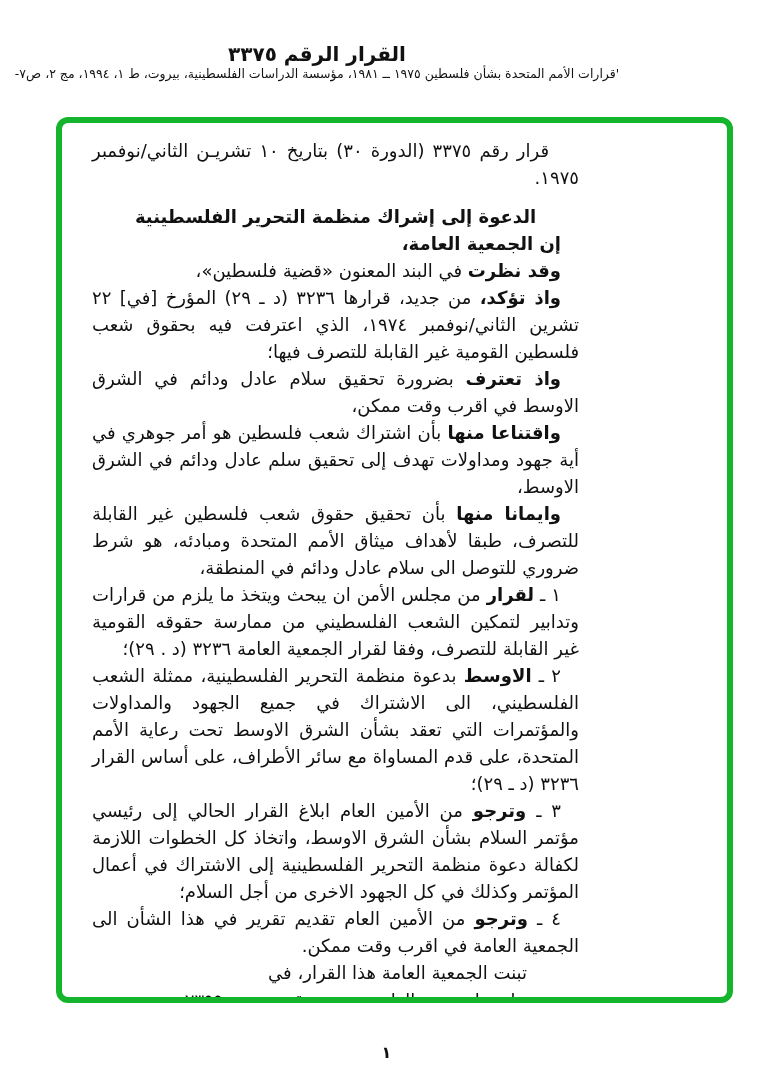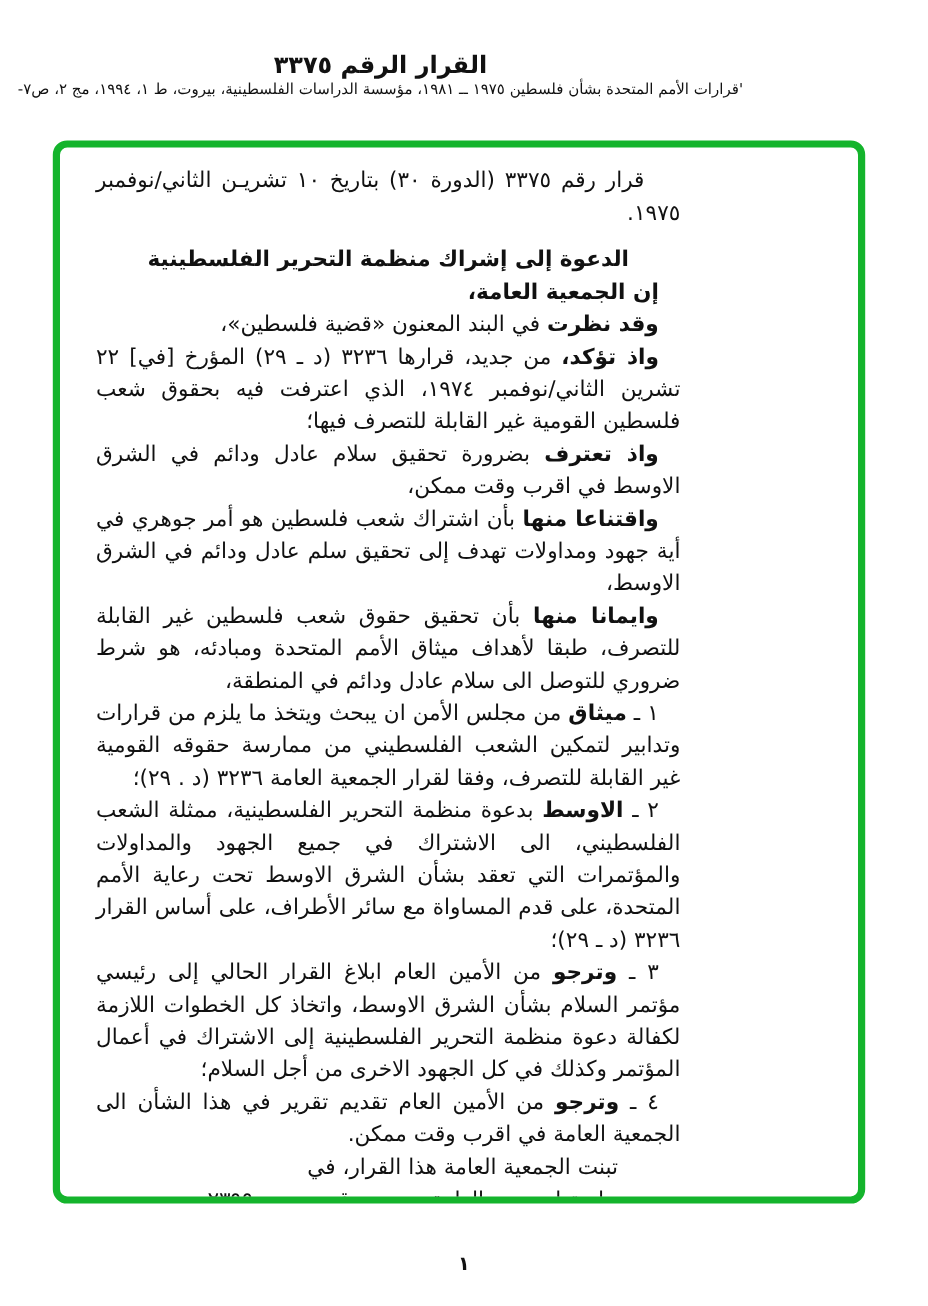--- a/index.html
+++ b/index.html
@@ -4,21 +4,21 @@
 <style>
   html,body{margin:0;padding:0;}
   body{
     width:773px;height:1088px;position:relative;background:#ffffff;
     font-family:"DejaVu Sans", sans-serif;color:#111;
   }
   .page-header{position:absolute;top:42px;left:0;width:634px;text-align:center;direction:rtl;}
   .doc-title{font-weight:bold;font-size:20px;letter-spacing:0.5px;}
   .source-line{font-weight:normal;font-size:12.5px;white-space:nowrap;}
   .doc-frame{
-    position:absolute;left:44px;top:117px;width:677px;height:886px;
+    position:absolute;left:56px;top:117px;width:677px;height:886px;
     box-sizing:border-box;border:6px solid #14b42c;border-radius:12px;
     background:#fff;overflow:hidden;
   }
   .doc-text{
     direction:rtl;text-align:justify;
     font-size:18px;line-height:27px;
     padding:14px 148px 0 30px;
   }
   .doc-text p{margin:0;}
   .para{text-indent:18px;}
@@ -50,21 +50,21 @@
     <p class="headings">
       <span class="heading-line">الدعوة إلى إشراك منظمة التحرير الفلسطينية</span>
     </p>
     <div>
         <p class="para"><strong>إن الجمعية العامة،</strong></p>
         <p class="para"><strong>وقد نظرت</strong> في البند المعنون «قضية فلسطين»،</p>
         <p class="para"><strong>واذ تؤكد،</strong> من جديد، قرارها ٣٢٣٦ (د ـ ٢٩) المؤرخ [في] ٢٢ تشرين الثاني/نوفمبر ١٩٧٤، الذي اعترفت فيه بحقوق شعب فلسطين القومية غير القابلة للتصرف فيها؛</p>
         <p class="para"><strong>واذ تعترف</strong> بضرورة تحقيق سلام عادل ودائم في الشرق الاوسط في اقرب وقت ممكن،</p>
         <p class="para"><strong>واقتناعا منها</strong> بأن اشتراك شعب فلسطين هو أمر جوهري في أية جهود ومداولات تهدف إلى تحقيق سلم عادل ودائم في الشرق الاوسط،</p>
         <p class="para"><strong>وايمانا منها</strong> بأن تحقيق حقوق شعب فلسطين غير القابلة للتصرف، طبقا لأهداف ميثاق الأمم المتحدة ومبادئه، هو شرط ضروري للتوصل الى سلام عادل ودائم في المنطقة،</p>
-        <p class="para">١ ـ <strong>ميثاق</strong> من مجلس الأمن ان يبحث ويتخذ ما يلزم من قرارات وتدابير لتمكين الشعب الفلسطيني من ممارسة حقوقه القومية غير القابلة للتصرف، وفقا لقرار الجمعية العامة ٣٢٣٦ (د . ٢٩)؛</p>
+        <p class="para">١ ـ <strong>لقرار</strong> من مجلس الأمن ان يبحث ويتخذ ما يلزم من قرارات وتدابير لتمكين الشعب الفلسطيني من ممارسة حقوقه القومية غير القابلة للتصرف، وفقا لقرار الجمعية العامة ٣٢٣٦ (د . ٢٩)؛</p>
         <p class="para">٢ ـ <strong>الاوسط</strong> بدعوة منظمة التحرير الفلسطينية، ممثلة الشعب الفلسطيني، الى الاشتراك في جميع الجهود والمداولات والمؤتمرات التي تعقد بشأن الشرق الاوسط تحت رعاية الأمم المتحدة، على قدم المساواة مع سائر الأطراف، على أساس القرار ٣٢٣٦ (د ـ ٢٩)؛</p>
         <p class="para">٣ ـ <strong>وترجو</strong> من الأمين العام ابلاغ القرار الحالي إلى رئيسي مؤتمر السلام بشأن الشرق الاوسط، واتخاذ كل الخطوات اللازمة لكفالة دعوة منظمة التحرير الفلسطينية إلى الاشتراك في أعمال المؤتمر وكذلك في كل الجهود الاخرى من أجل السلام؛</p>
         <p class="para">٤ ـ <strong>وترجو</strong> من الأمين العام تقديم تقرير في هذا الشأن الى الجمعية العامة في اقرب وقت ممكن.</p>
       </div>
     <div class="closing-block">
         <span class="closing-line">تبنت الجمعية العامة هذا القرار، في</span>
         <span class="closing-line justified">جلستها العامة رقم ٢٣٩٩،</span>
       </div>
   </div>
 </div>

